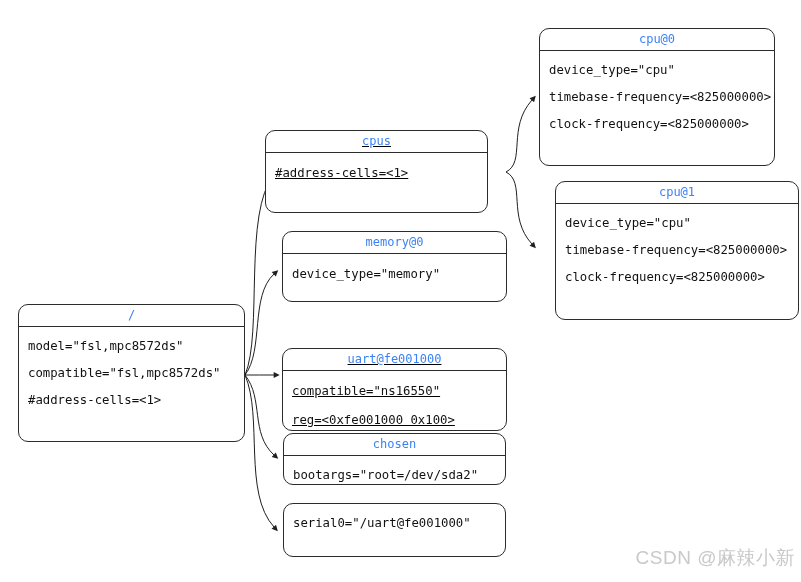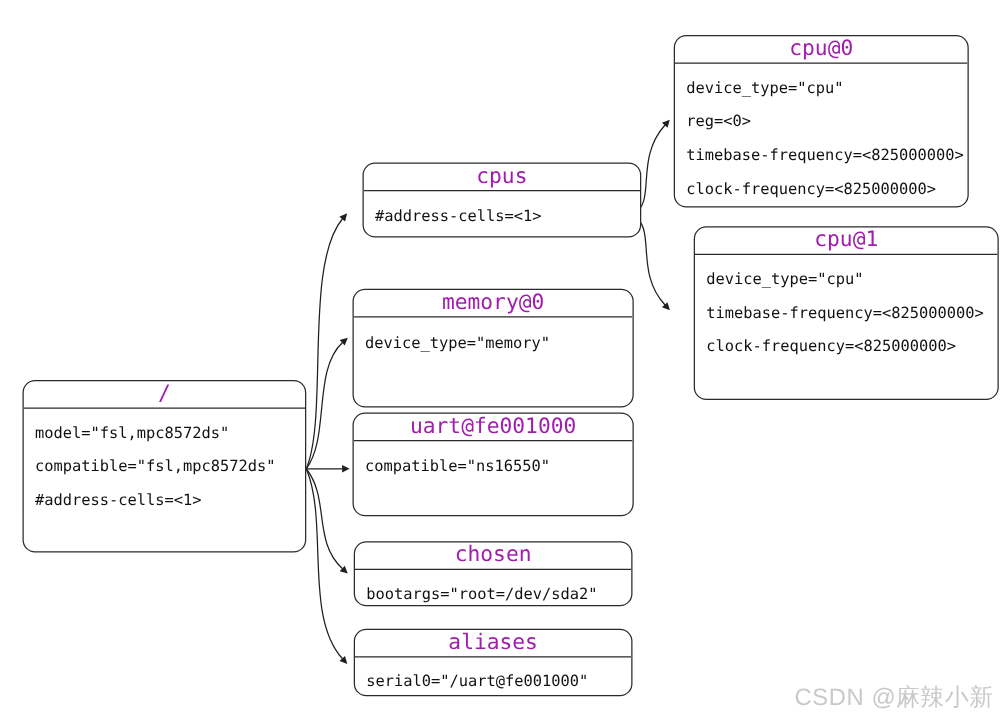--- a/index.html
+++ b/index.html
@@ -23,24 +23,24 @@
     box-sizing: border-box;
     background: #ffffff;
     border: 1px solid #2b2b2b;
     border-radius: 10px;
     z-index: 2;
     overflow: hidden;
   }
   .node .title {
     display: block;
     text-align: center;
-    font-size: 17px;
+    font-size: 12px;
     line-height: 21px;
     height: 21px;
-    color: #a21caf;
+    color: #3b82f6;
     border-bottom: 1px solid #2b2b2b;
     white-space: pre;
   }
   .node .props {
     padding: 6px 9px 0 9px;
   }
   .node .prop {
     font-size: 12.3px;
     color: #111111;
     white-space: pre;
@@ -86,60 +86,59 @@
 
   <div class="node" style="left:18px; top:304px; width:227px; height:138px;">
     <span class="title">/</span>
     <div class="props props-4">
       <div class="prop">model="fsl,mpc8572ds"</div>
       <div class="prop">compatible="fsl,mpc8572ds"</div>
       <div class="prop">#address-cells=&lt;1&gt;</div>
     </div>
   </div>
 
-  <div class="node" style="left:290px; top:130px; width:223px; height:60px;">
+  <div class="node" style="left:265px; top:130px; width:223px; height:83px;text-decoration:underline;">
     <span class="title">cpus</span>
     <div class="props props-2">
       <div class="prop">#address-cells=&lt;1&gt;</div>
     </div>
   </div>
 
-  <div class="node" style="left:282px; top:231px; width:225px; height:95px;">
+  <div class="node" style="left:282px; top:231px; width:225px; height:71px;">
     <span class="title">memory@0</span>
     <div class="props props-2">
       <div class="prop">device_type="memory"</div>
     </div>
   </div>
 
-  <div class="node" style="left:282px; top:330px; width:225px; height:83px;">
+  <div class="node" style="left:282px; top:348px; width:225px; height:83px;text-decoration:underline;">
     <span class="title">uart@fe001000</span>
     <div class="props props-2">
       <div class="prop">compatible="ns16550"</div>
+      <div class="prop">reg=&lt;0xfe001000 0x100&gt;</div>
     </div>
   </div>
 
   <div class="node" style="left:283px; top:433px; width:223px; height:52px;">
     <span class="title">chosen</span>
     <div class="props props-1">
       <div class="prop">bootargs="root=/dev/sda2"</div>
     </div>
   </div>
 
   <div class="node" style="left:283px; top:503px; width:223px; height:54px;">
-    <span class="title">aliases</span>
     <div class="props props-1">
       <div class="prop">serial0="/uart@fe001000"</div>
     </div>
   </div>
 
   <div class="node" style="left:539px; top:28px; width:236px; height:138px;">
     <span class="title">cpu@0</span>
     <div class="props props-4">
       <div class="prop">device_type="cpu"</div>
-      <div class="prop">reg=&lt;0&gt;</div>
       <div class="prop">timebase-frequency=&lt;825000000&gt;</div>
       <div class="prop">clock-frequency=&lt;825000000&gt;</div>
     </div>
   </div>
 
   <div class="node" style="left:555px; top:181px; width:244px; height:139px;">
     <span class="title">cpu@1</span>
     <div class="props props-4">
       <div class="prop">device_type="cpu"</div>
       <div class="prop">timebase-frequency=&lt;825000000&gt;</div>

